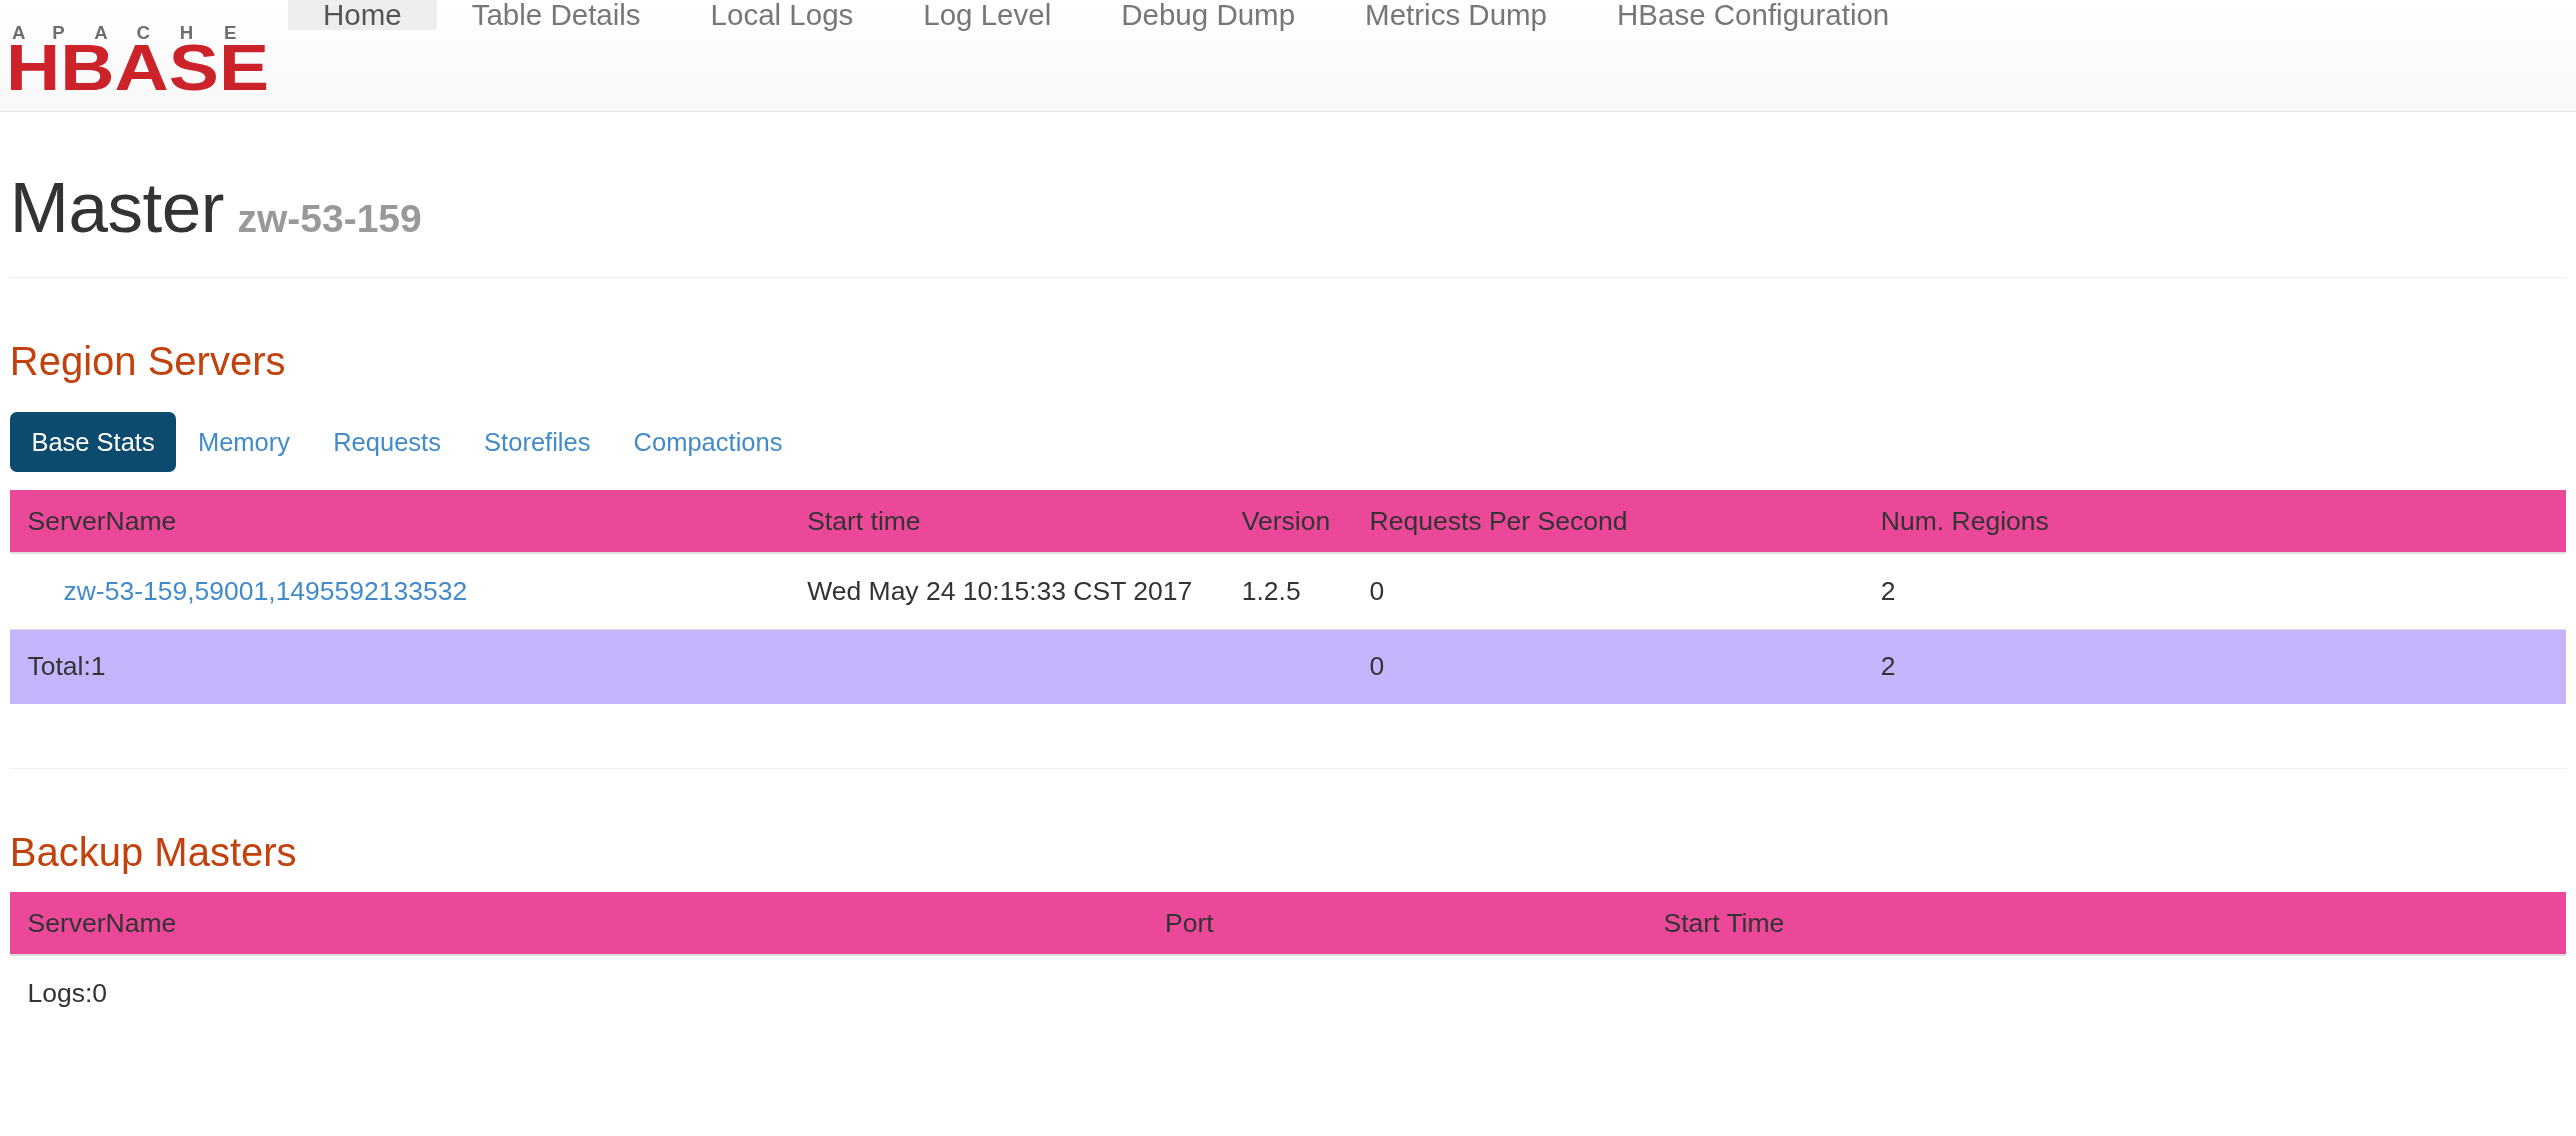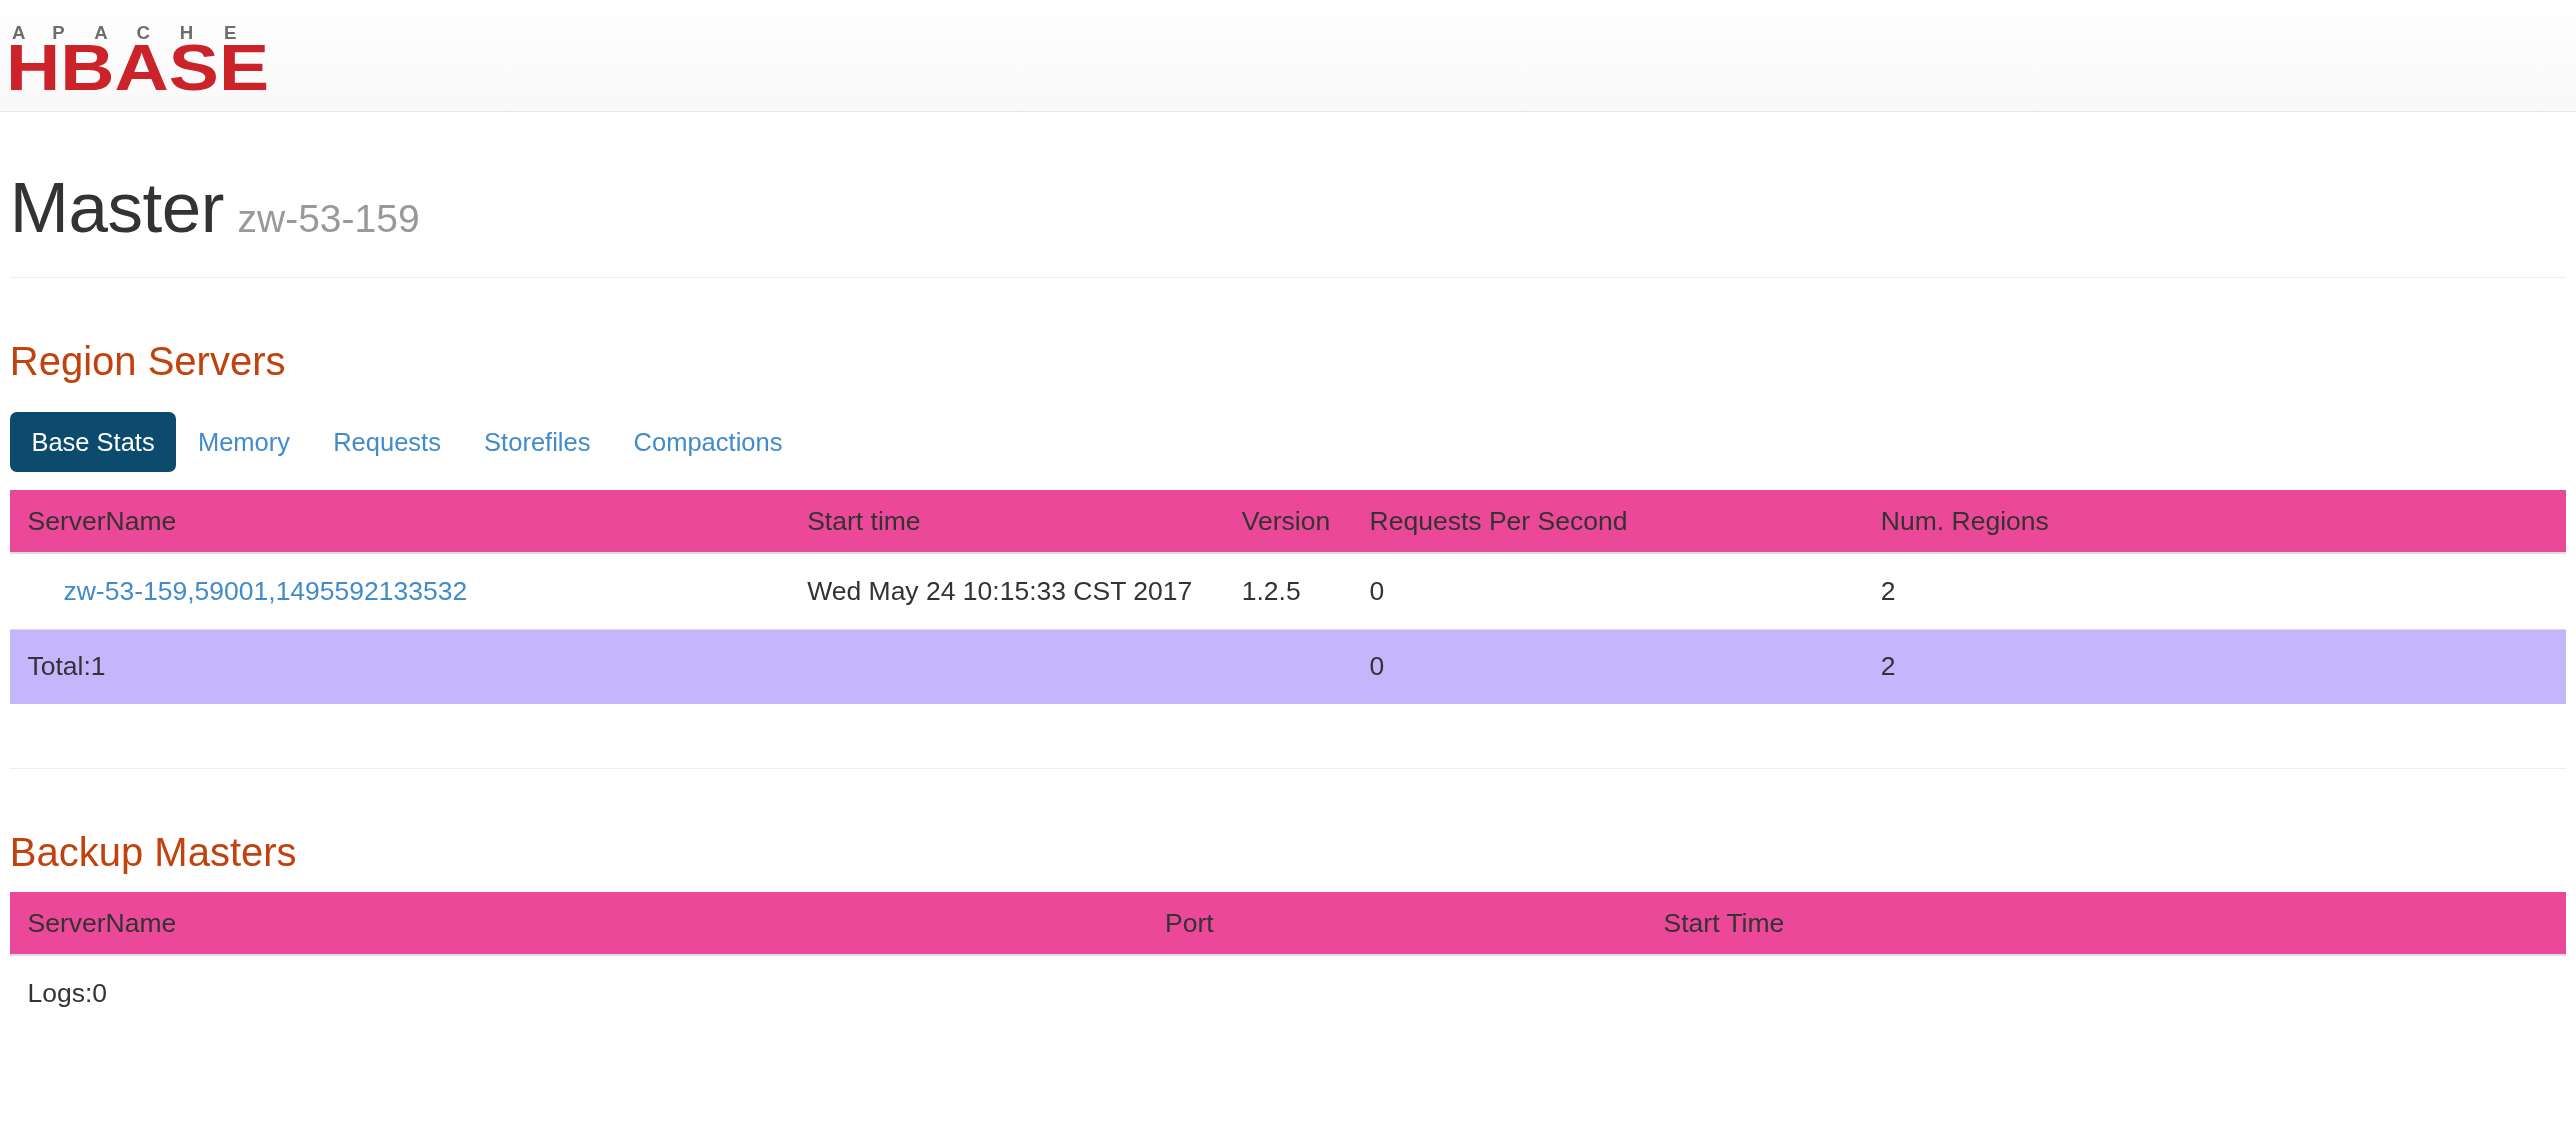--- a/index.html
+++ b/index.html
@@ -64,21 +64,21 @@
     font-size: 71px;
     font-weight: normal;
     color: #333333;
     margin: 0;
     line-height: 1.05;
     letter-spacing: -0.5px;
   }
   .page-title .small {
     font-size: 39px;
     color: #999999;
-    font-weight: normal;
+    font-weight: bold;
     padding-left: 13.7px;
     letter-spacing: 0;
   }
 
   .section-heading {
     font-size: 40px;
     font-weight: normal;
     color: #c2410c;
     margin: 61px 0 0 0;
     line-height: 1.1;
@@ -174,20 +174,43 @@
         <text x="88" y="22">A</text>
         <text x="131" y="22">C</text>
         <text x="175" y="22">H</text>
         <text x="220" y="22">E</text>
       </g>
 
       <text x="-2" y="74" fill="#cc2229" font-family="Liberation Sans, sans-serif" font-size="66" font-weight="bold" textLength="268" lengthAdjust="spacingAndGlyphs">HBASE</text>
     </svg>
   </a>
 
+  <ul class="nav-items">
+    <li>
+      <a class="nav-item active" href="#">Home</a>
+    </li>
+    <li>
+      <a class="nav-item" href="#">Table Details</a>
+    </li>
+    <li>
+      <a class="nav-item" href="#">Local Logs</a>
+    </li>
+    <li>
+      <a class="nav-item" href="#">Log Level</a>
+    </li>
+    <li>
+      <a class="nav-item" href="#">Debug Dump</a>
+    </li>
+    <li>
+      <a class="nav-item" href="#">Metrics Dump</a>
+    </li>
+    <li>
+      <a class="nav-item" href="#">HBase Configuration</a>
+    </li>
+  </ul>
 </div>
 
 <div class="container">
 
   <div class="page-header">
     <h1 class="page-title">
       <span>Master</span><span class="small">zw-53-159</span>
     </h1>
   </div>
 

